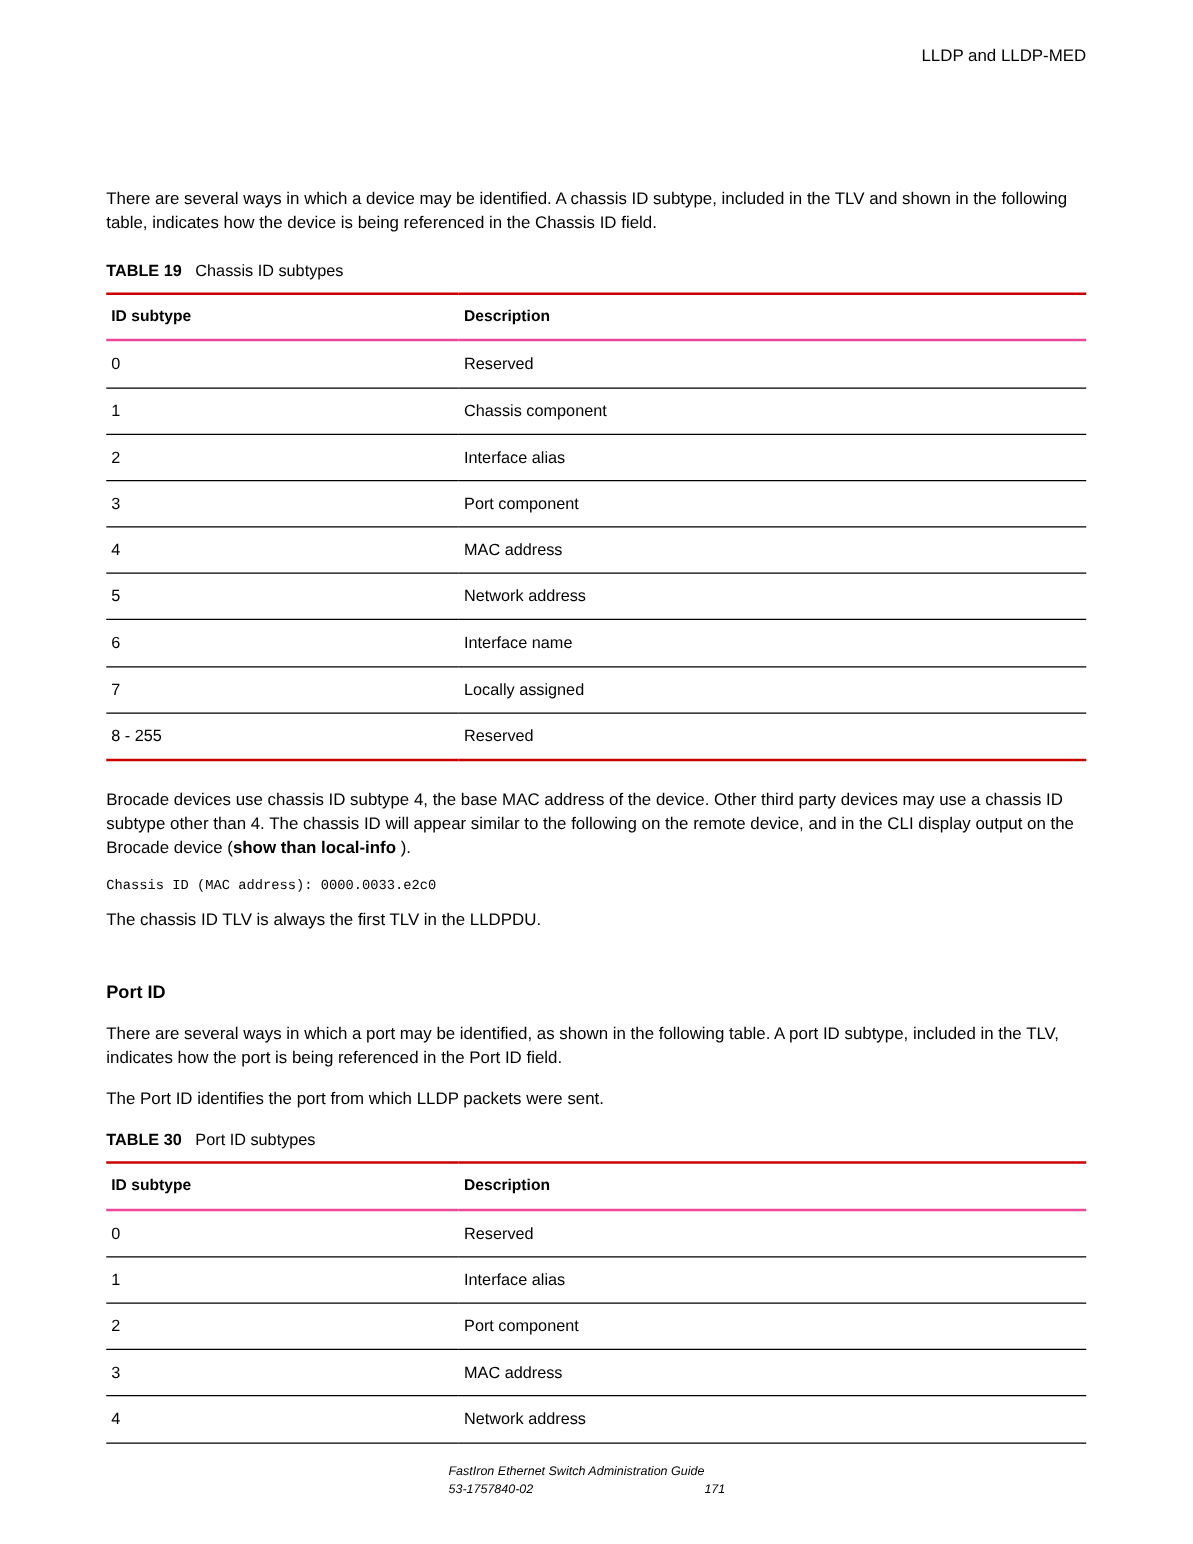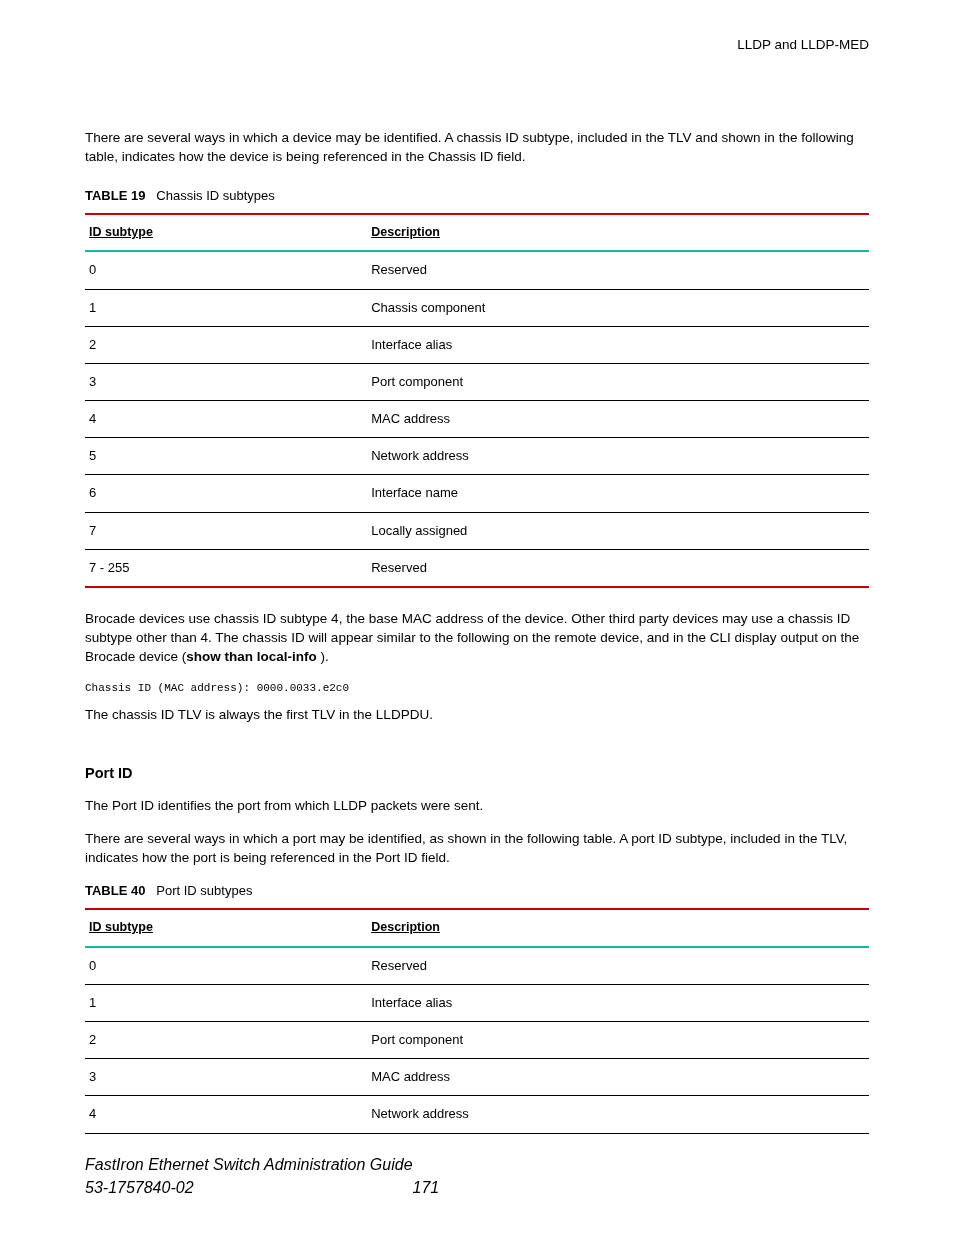--- a/index.html
+++ b/index.html
@@ -16,41 +16,40 @@
       position: relative;
       font-size: 13.5px;
       line-height: 1.4;
     }
     .page {
       padding: 36px 85px 0 85px;
     }
     .header-right {
       text-align: right;
       font-size: 13.5px;
-      margin-bottom: 74px;
+      margin-bottom: 95px;
     }
     .intro-p {
       margin-bottom: 20px;
     }
     .table-caption {
       font-size: 13px;
       margin-bottom: 8px;
     }
     .table-caption .tnum {
       font-weight: bold;
     }
     table {
       width: 100%;
       border-collapse: collapse;
       margin-bottom: 22px;
     }
     table thead tr {
       border-top: 2px solid #c00;
-      border-bottom: 2px solid #14b8a6;
-      text-decoration: underline;
+      border-bottom: 2px solid #ec4899;
     }
     table th {
       text-align: left;
       font-weight: bold;
       font-size: 12.5px;
       padding: 9px 4px;
     }
     table td {
       font-size: 13px;
       padding: 9px 4px;
@@ -80,23 +79,23 @@
       font-weight: bold;
       margin-top: 38px;
       margin-bottom: 14px;
     }
     .footer {
       position: absolute;
       bottom: 36px;
       left: 85px;
       right: 100px;
       font-style: italic;
-      font-size: 16px;
+      font-size: 10px;
       display: flex;
-      justify-content: flex-start;
+      justify-content: center;
       align-items: flex-end;
     }
     .footer .pagenum {
     }
   </style>
 </head>
 <body>
 
 <div class="page">
   <div class="header-right">LLDP and LLDP-MED</div>
@@ -142,42 +141,42 @@
         </tr>
         <tr>
           <td class="col1">6</td>
           <td>Interface name</td>
         </tr>
         <tr>
           <td class="col1">7</td>
           <td>Locally assigned</td>
         </tr>
         <tr>
-          <td class="col1">7 - 255</td>
+          <td class="col1">8 - 255</td>
           <td>Reserved</td>
         </tr>
       </tbody>
   </table>
 
   <p class="body-p">
     <span>Brocade devices use chassis ID subtype 4, the base MAC address of the device. Other third party devices may use a chassis ID subtype other than 4. The chassis ID will appear similar to the following on the remote device, and in the CLI display output on the Brocade device (</span><span class="cmd-bold">show than local-info</span><span> ).</span>
   </p>
 
   <div class="code-line">Chassis ID (MAC address):  0000.0033.e2c0</div>
 
   <p class="body-p">The chassis ID TLV is always the first TLV in the LLDPDU.</p>
 
   <h3 class="section-h">Port ID</h3>
 
+  <p class="body-p">There are several ways in which a port may be identified, as shown in the following table. A port ID subtype, included in the TLV, indicates how the port is being referenced in the Port ID field.</p>
+
   <p class="body-p">The Port ID identifies the port from which LLDP packets were sent.</p>
 
-  <p class="body-p">There are several ways in which a port may be identified, as shown in the following table. A port ID subtype, included in the TLV, indicates how the port is being referenced in the Port ID field.</p>
-
   <div class="table-caption">
-    <span class="tnum">TABLE 40</span>
+    <span class="tnum">TABLE 30</span>
     &nbsp;&nbsp;<span>Port ID subtypes</span>
   </div>
 
   <table style="margin-bottom:0;">
     <thead>
       <tr>
         <th class="col1">ID subtype</th>
         <th>Description</th>
       </tr>
     </thead>

